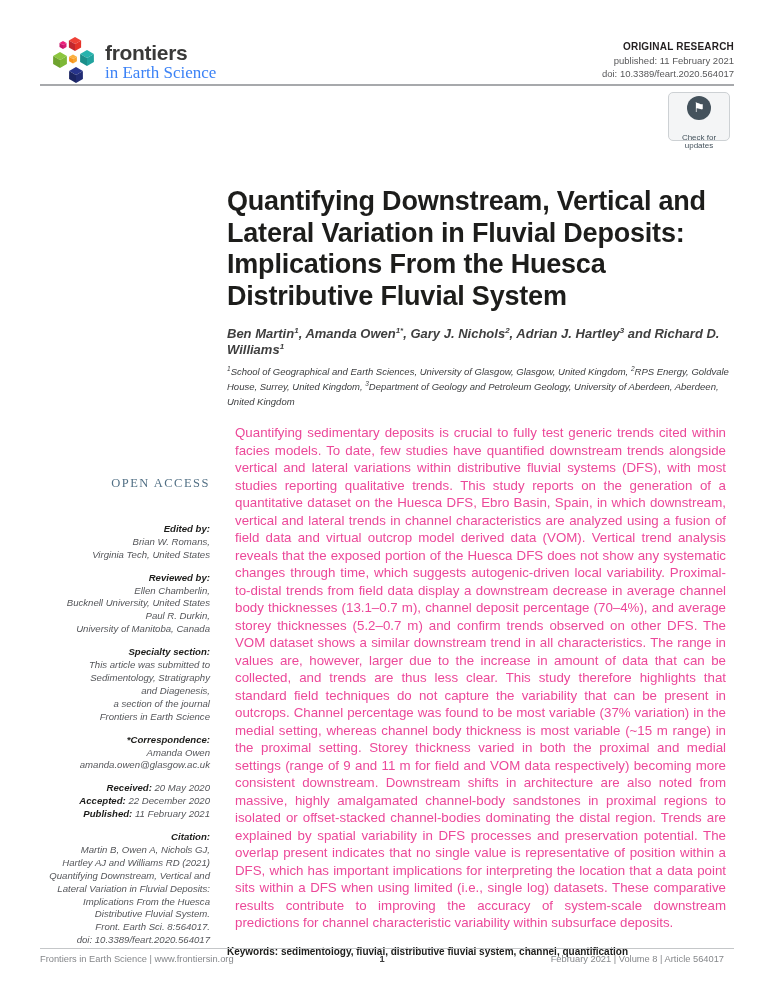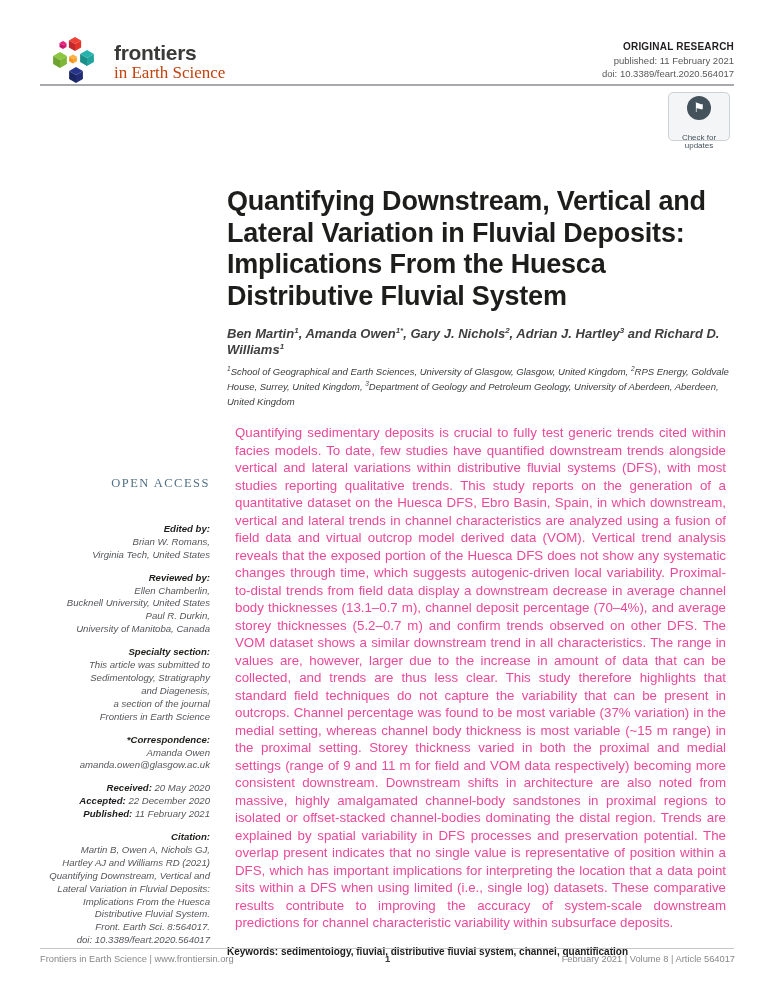--- a/index.html
+++ b/index.html
@@ -1,24 +1,24 @@
 <!DOCTYPE html>
 <html><head>
 <meta charset="utf-8">
 <style>
   html,body{margin:0;padding:0;background:#e9e9e9;}
   .page{position:relative;width:764px;height:1000px;margin:0 auto;background:#ffffff;
         font-family:"Liberation Sans",sans-serif;color:#3c3c3c;overflow:hidden;}
 
   
-  .logo{position:absolute;left:50px;top:33px;display:flex;align-items:flex-start;gap:16px;}
+  .logo{position:absolute;left:50px;top:33px;display:flex;align-items:flex-start;gap:7px;}
   .logo-cubes{width:48px;height:54px;flex:0 0 auto;}
   .logo-text{padding-top:9px;}
   .logo-line1{font-size:21px;font-weight:bold;color:#3a3a39;letter-spacing:-0.3px;line-height:1;}
-  .logo-line2{font-family:"Liberation Serif",serif;font-size:17px;color:#c2410c;line-height:1.2;}
+  .logo-line2{font-family:"Liberation Serif",serif;font-size:17px;color:#3b82f6;line-height:1.2;}
   .pub-info{position:absolute;right:30px;top:40px;text-align:right;font-size:9.5px;
             color:#58585a;line-height:1.4;}
   .article-type{font-weight:bold;font-size:10px;color:#231f20;letter-spacing:0.2px;}
   .masthead-rule{position:absolute;top:84px;left:40px;right:30px;height:2px;background:#a7a9ac;}
 
   
   .crossmark{position:absolute;left:668px;top:92px;width:60px;height:47px;background:#f4f5f6;
              border:1px solid #cdd1d4;border-radius:5px;text-align:center;cursor:pointer;}
   .cm-circle{width:24px;height:24px;border-radius:50%;background:#44525c;margin:3px auto 0;
              color:#ffffff;font-size:13px;line-height:24px;}
@@ -38,21 +38,21 @@
          letter-spacing:-0.2px;}
   .authors{margin:0 0 7px 0;font-size:13px;font-weight:bold;font-style:italic;color:#404040;}
   .authors sup{font-size:8px;}
   .affiliations{margin:0 0 15px 0;font-size:9.5px;font-style:italic;color:#3f4042;line-height:1.5;}
   .affiliations sup{font-size:6.5px;}
   .abstract{margin:8px;font-size:13.3px;line-height:17.5px;text-align:justify;color:#ec4899;}
   .keywords{margin:14px 0 0 0;font-size:10px;font-weight:bold;color:#1d1d1b;}
 
   
   .footer-rule{position:absolute;top:948px;left:40px;right:30px;height:1px;background:#c5c7c9;}
-  .footer{position:absolute;top:954px;left:40px;right:29px;display:flex;align-items:baseline;
+  .footer{position:absolute;top:954px;left:40px;right:40px;display:flex;align-items:baseline;
           font-size:9.3px;color:#85878a;}
   .footer .f-left{flex:1;text-align:left;}
   .footer .f-page{flex:0 0 auto;font-weight:bold;color:#3c3c3c;}
   .footer .f-right{flex:1;text-align:right;}
 </style>
 </head>
 <body>
 
 <div class="page">
 

